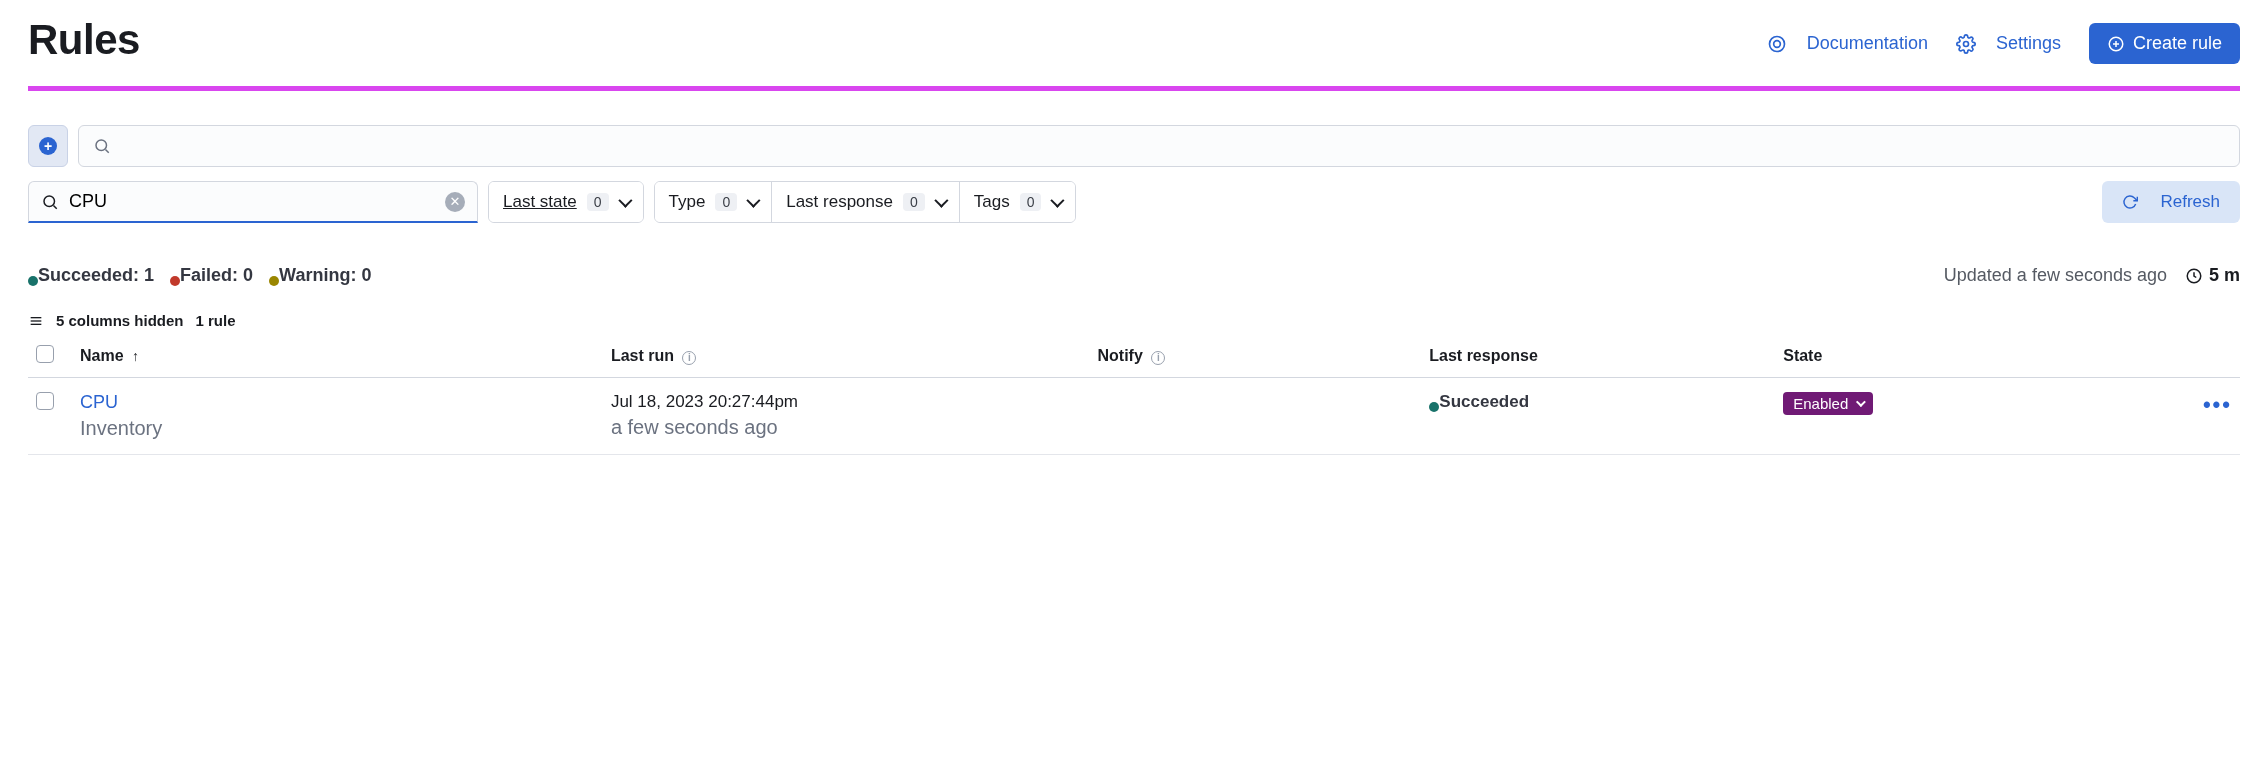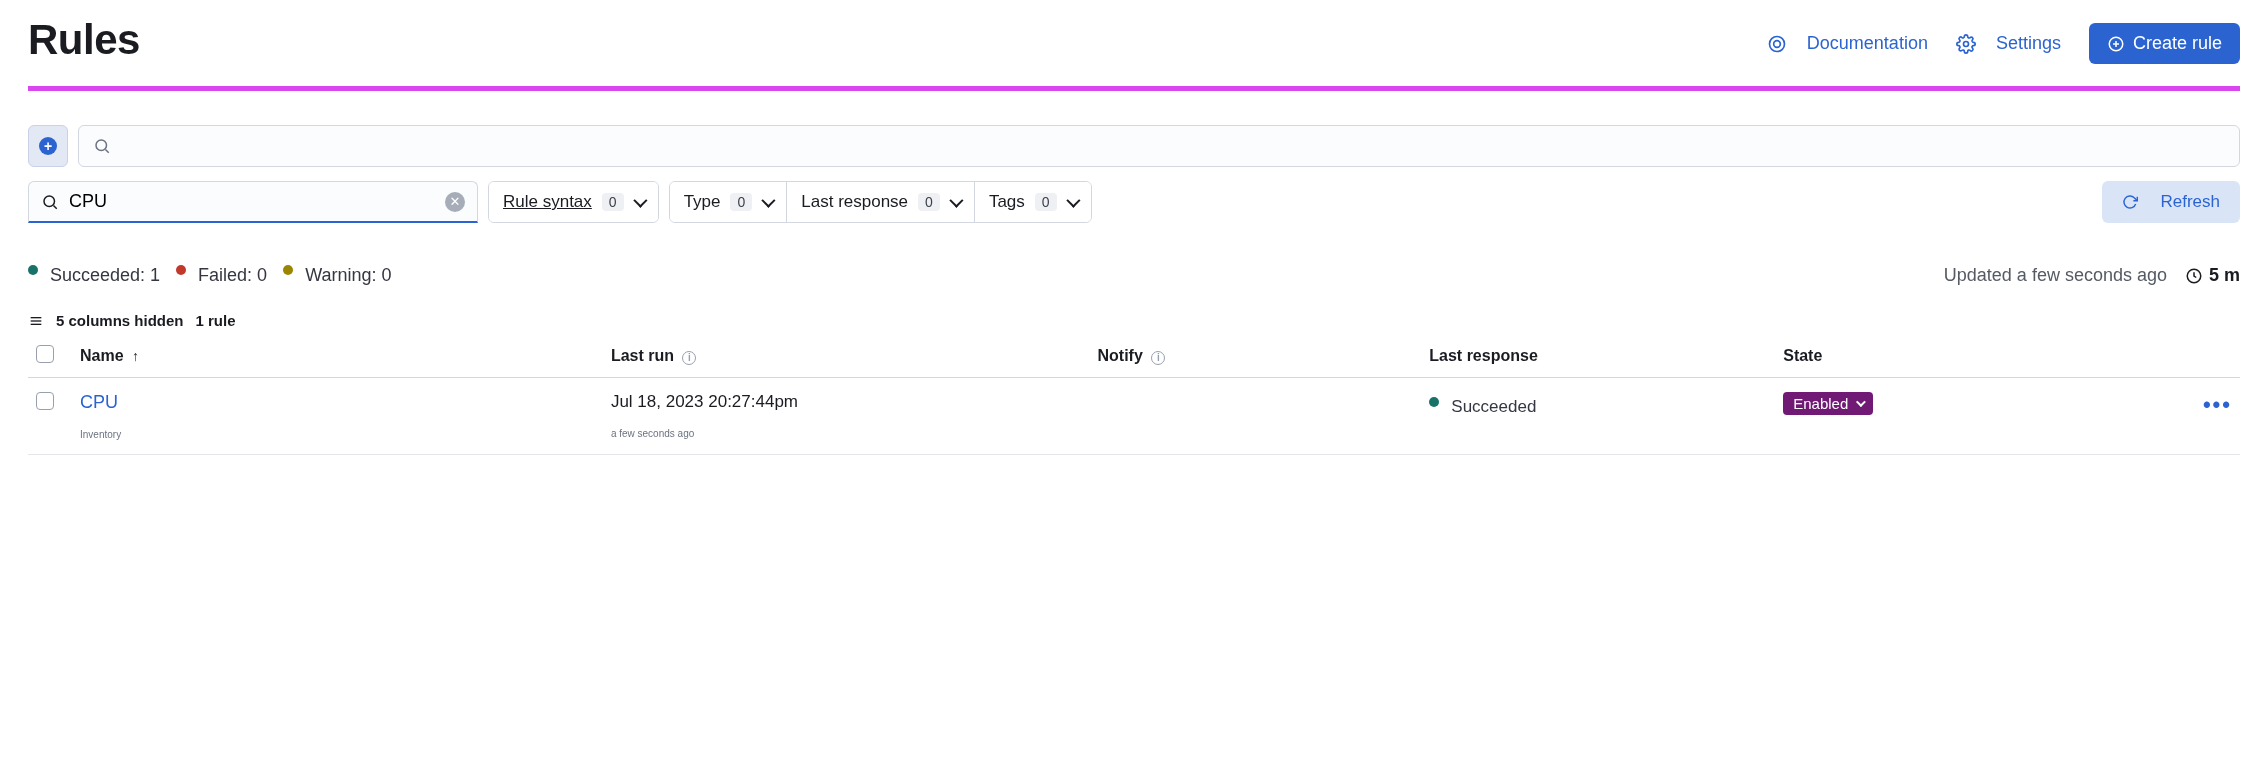--- a/index.html
+++ b/index.html
@@ -193,23 +193,24 @@
       margin-top: 28px;
       font-size: 18px;
     }
     .status-stats {
       display: flex;
       gap: 16px;
       align-items: center;
     }
     .stat {
       display: inline-flex;
-      align-items: flex-start;
-      gap: 12px;
+      align-items: flex-end;
+      gap: 0;
       color: #343741;
+      font-weight: bold;
     }
     .dot {
       width: 10px; height: 10px; border-radius: 50%; display:inline-block;
     }
     .dot.green { background: #18726a; }
     .dot.red { background: #c1392b; }
     .dot.yellow { background: #9a8600; }
     .updated-info {
       display: inline-flex;
       align-items: center;
@@ -276,22 +277,22 @@
     }
     .rule-name-link {
       color: #2b64d1;
       font-weight: 500;
       font-size: 18px;
       text-decoration: none;
       cursor: pointer;
     }
     .rule-subtext {
       color: #6b7280;
-      font-size: 10px;
-      margin-top: 16px;
+      font-size: 20px;
+      margin-top: 4px;
     }
     .state-badge {
       display: inline-flex;
       align-items: center;
       gap: 8px;
       background: #701a75;
       color: #fff;
       border-radius: 4px;
       padding: 3px 10px;
       font-size: 15px;
@@ -371,21 +372,21 @@
       <svg class="icon-svg" width="18" height="18" viewBox="0 0 24 24" fill="none" stroke="#1a1c21" stroke-width="2">
           <circle cx="11" cy="11" r="7"></circle>
           <line x1="21" y1="21" x2="16.65" y2="16.65"></line>
         </svg>
       <input type="text" value="CPU" style="">
       <span class="clear-btn">✕</span>
     </div>
 
     <div class="filter-selects">
       <div class="filter-pill active">
-        <span class="label">Rule syntax</span>
+        <span class="label">Last state</span>
         <span class="count-badge">0</span>
         <span class="chevron-down"></span>
       </div>
     </div>
 
     <div class="filter-selects">
       <div class="filter-pill">
         <span class="label">Type</span>
         <span class="count-badge">0</span>
         <span class="chevron-down"></span>

